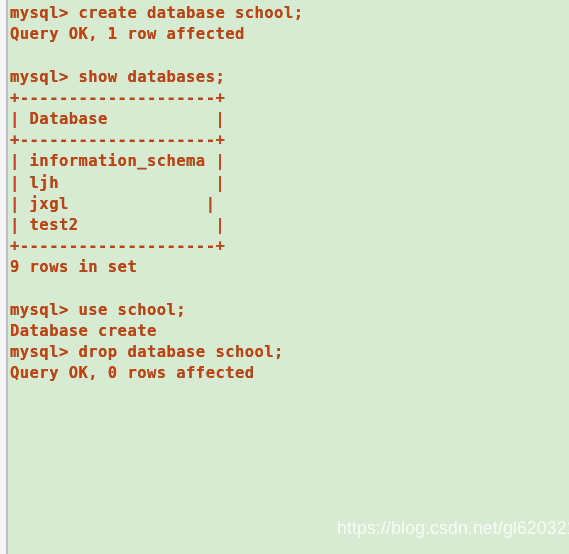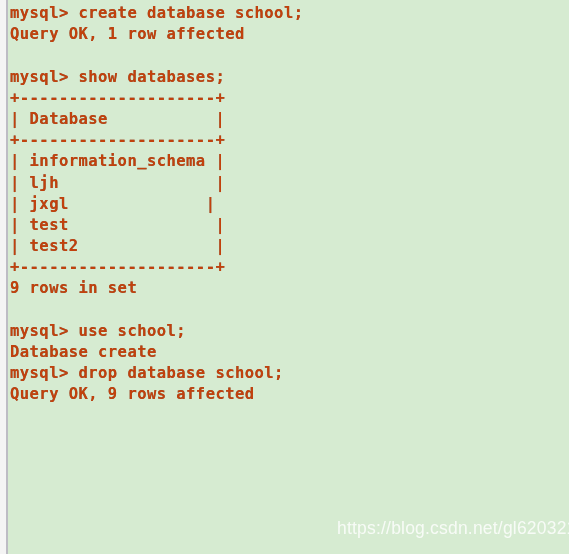--- a/index.html
+++ b/index.html
@@ -71,26 +71,25 @@
     <div class="line">mysql&gt; create database school;</div>
     <div class="line">Query OK, 1 row affected</div>
     <div class="line blank"></div>
     <div class="line">mysql&gt; show databases;</div>
     <div class="line">+--------------------+</div>
     <div class="line">| Database           |</div>
     <div class="line">+--------------------+</div>
     <div class="line">| information_schema |</div>
     <div class="line">| ljh                |</div>
     <div class="line">| jxgl              |</div>
-    <div class="line">| test               |</div>
     <div class="line">| test2              |</div>
     <div class="line">+--------------------+</div>
     <div class="line">9 rows in set</div>
     <div class="line blank"></div>
     <div class="line">mysql&gt; use school;</div>
     <div class="line">Database create</div>
     <div class="line">mysql&gt; drop database school;</div>
-    <div class="line">Query OK, 9 rows affected</div>
+    <div class="line">Query OK, 0 rows affected</div>
   </div>
 
   <div id="watermark">https://blog.csdn.net/gl620321</div>
 
 </div>
 
 </body></html>

